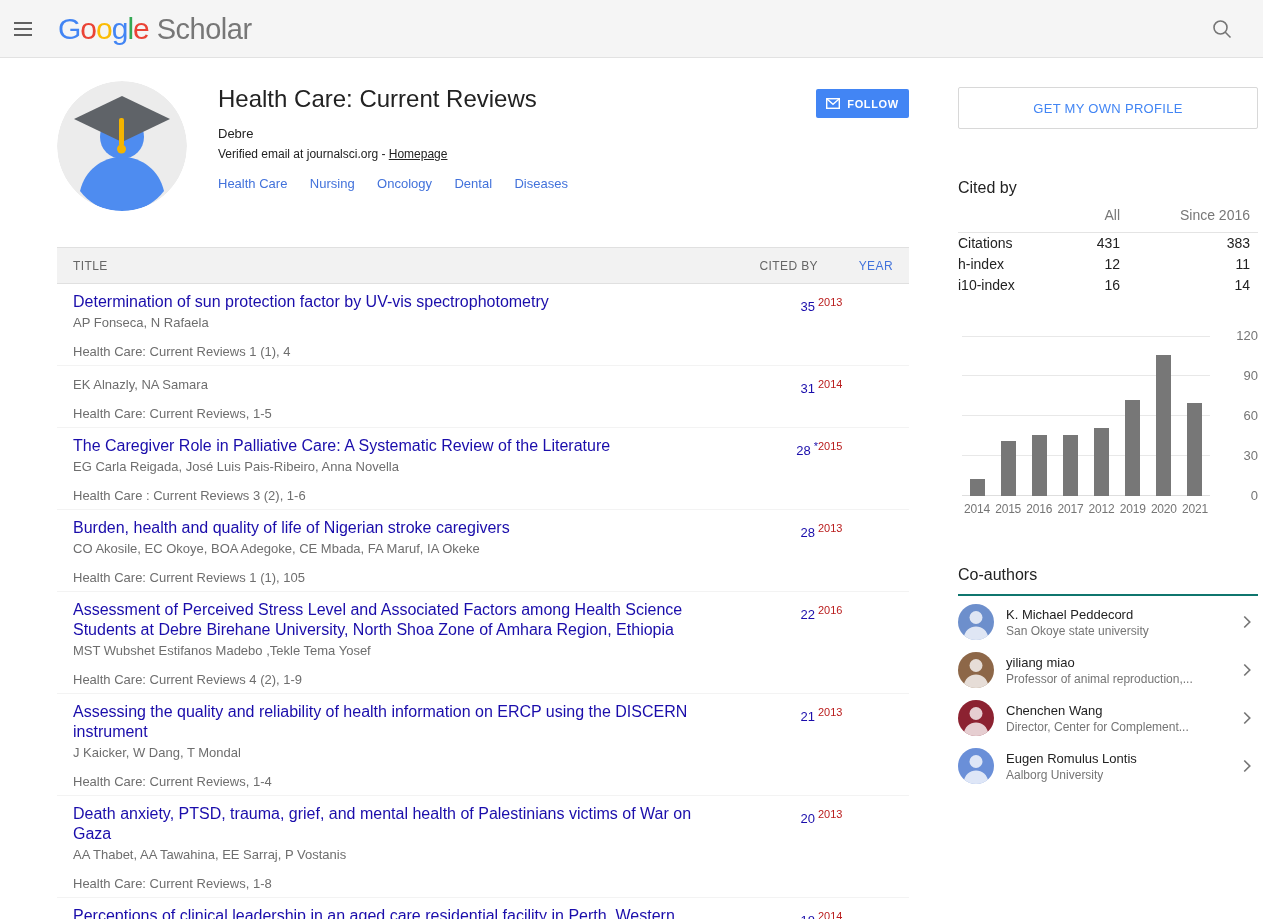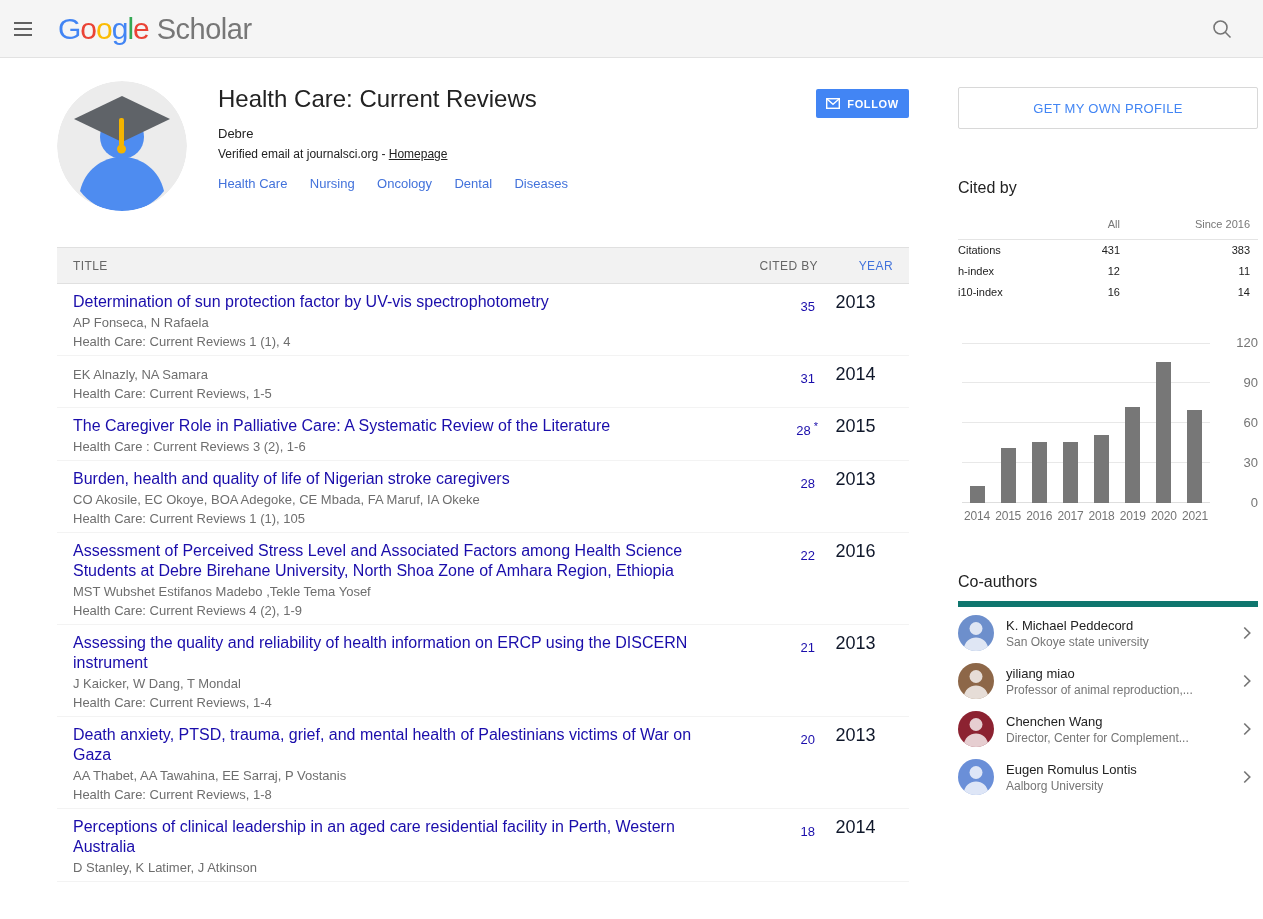--- a/index.html
+++ b/index.html
@@ -35,30 +35,30 @@
 
   
   .pub-table { margin-top:36px; }
   .pub-header { display:grid; grid-template-columns:1fr 90px 75px; align-items:center; height:37px; background:#f2f2f2; border-top:1px solid #e0e0e0; border-bottom:1px solid #e0e0e0; padding:0 16px; font-size:12px; }
   .pub-header .h-title { color:#666; letter-spacing:0.4px; }
   .pub-header .h-cited { color:#666; text-align:right; letter-spacing:0.4px; }
   .pub-header .h-year { color:#4272db; text-align:right; letter-spacing:0.4px; }
   .pub-row { display:grid; grid-template-columns:1fr 90px 75px; padding:8px 16px 5px; border-bottom:1px solid #f3f3f3; align-items:start; }
   .pub-title { display:block; font-size:16px; line-height:20px; color:#1a0dab; }
   .pub-authors { font-size:13px; line-height:16px; color:#6e6e6e; margin-top:3px; }
-  .pub-venue { font-size:13px; line-height:16px; color:#6e6e6e; margin-top:3px; }
+  .pub-venue { font-size:13px; line-height:16px; color:#6e6e6e; margin-top:13px; }
   .pub-cited { text-align:right; font-size:13px; line-height:20px; white-space:nowrap; }
   .pub-cited a { color:#1a0dab; }
   .pub-cited sup { color:#1a0dab; font-size:11px; margin-left:3px; }
-  .pub-year { text-align:center; font-size:18px; line-height:20px; color:#0f172a; }
+  .pub-year { text-align:left; font-size:11px; line-height:20px; color:#b91c1c; }
 
   
   .get-profile-btn { width:100%; height:42px; background:#fff; border:1px solid #d8d8d8; border-radius:2px; color:#4285f4; font-size:13px; letter-spacing:0.3px; cursor:pointer; font-family:inherit; }
   .cited-heading { display:block; margin-top:50px; font-size:16px; font-weight:400; color:#222; }
-  .stats { margin-top:17px; font-size:11px; }
+  .stats { margin-top:6px; font-size:14px; }
   .stats-header { display:grid; grid-template-columns:96px 66px 130px; padding:4px 8px 9px 0; border-bottom:1px solid #e4e4e4; color:#777; }
   .stats-header span { text-align:right; }
   .stats-header .blank { text-align:left; }
   .stats-row { display:grid; grid-template-columns:96px 66px 130px; padding:2px 8px 2px 0; line-height:17px; }
   .stats-row a { color:#222; }
   .stats-row .num { text-align:right; color:#222; }
 
   
   .chart { position:relative; margin-top:40px; width:300px; height:184px; }
   .chart-plot { position:absolute; left:4px; top:0; width:248px; height:160px; }
@@ -72,21 +72,21 @@
   .chart-bars { position:absolute; left:0; top:0; width:100%; height:100%; display:flex; justify-content:space-between; align-items:flex-end; }
   .bar-slot { width:30px; height:100%; display:flex; align-items:flex-end; justify-content:center; cursor:pointer; }
   .bar { width:15px; }
   .chart-y-labels { position:absolute; right:0; top:0; height:160px; width:36px; }
   .y-label { position:absolute; right:0; font-size:13px; color:#757575; line-height:16px; }
   .chart-x-labels { position:absolute; left:4px; top:166px; width:248px; display:flex; justify-content:space-between; }
   .x-label { width:30px; text-align:center; font-size:12px; color:#757575; letter-spacing:-0.2px; }
 
   
   .coauthors { margin-top:46px; }
-  .coauthors-heading { font-size:16px; font-weight:400; color:#222; padding-bottom:10px; border-bottom:6px solid #0f766e; }
+  .coauthors-heading { font-size:16px; font-weight:400; color:#222; padding-bottom:10px; border-bottom:2px solid #0f766e; }
   .coauthor-list { padding-top:2px; }
   .coauthor-row { display:flex; align-items:center; padding:6px 0; cursor:pointer; }
   .co-avatar { width:36px; height:36px; border-radius:50%; overflow:hidden; flex:none; display:block; }
   .co-info { margin-left:12px; flex:1; min-width:0; }
   .co-name { display:block; font-size:13px; color:#222; line-height:17px; }
   .co-aff { display:block; font-size:12px; color:#757575; line-height:16px; white-space:nowrap; overflow:hidden; text-overflow:ellipsis; }
   .co-chevron { flex:none; }
 </style>
 </head>
 <body>
@@ -190,20 +190,21 @@
             </div>
             <div class="pub-cited">
               <a>31</a><sup></sup>
             </div>
             <div class="pub-year">2014</div>
           </div>
 
           <div class="pub-row">
             <div class="pub-main">
               <a class="pub-title">The Caregiver Role in Palliative Care: A Systematic Review of the Literature</a>
+              <div class="pub-authors">EG Carla Reigada, José Luis Pais-Ribeiro, Anna Novella</div>
               <div class="pub-venue">Health Care : Current Reviews 3 (2), 1-6</div>
             </div>
             <div class="pub-cited">
               <a>28</a><sup>*</sup>
             </div>
             <div class="pub-year">2015</div>
           </div>
 
           <div class="pub-row">
             <div class="pub-main">
@@ -344,21 +345,21 @@
           <div class="y-label" style="bottom: 32px;">30</div>
           <div class="y-label" style="bottom: 72px;">60</div>
           <div class="y-label" style="bottom: 112px;">90</div>
           <div class="y-label" style="bottom: 152px;">120</div>
         </div>
       <div class="chart-x-labels">
           <div class="x-label">2014</div>
           <div class="x-label">2015</div>
           <div class="x-label">2016</div>
           <div class="x-label">2017</div>
-          <div class="x-label">2018</div>
+          <div class="x-label">2012</div>
           <div class="x-label">2019</div>
           <div class="x-label">2020</div>
           <div class="x-label">2021</div>
         </div>
     </div>
 
     <div class="coauthors">
       <div class="coauthors-heading">Co-authors</div>
       <div class="coauthor-list">
 

